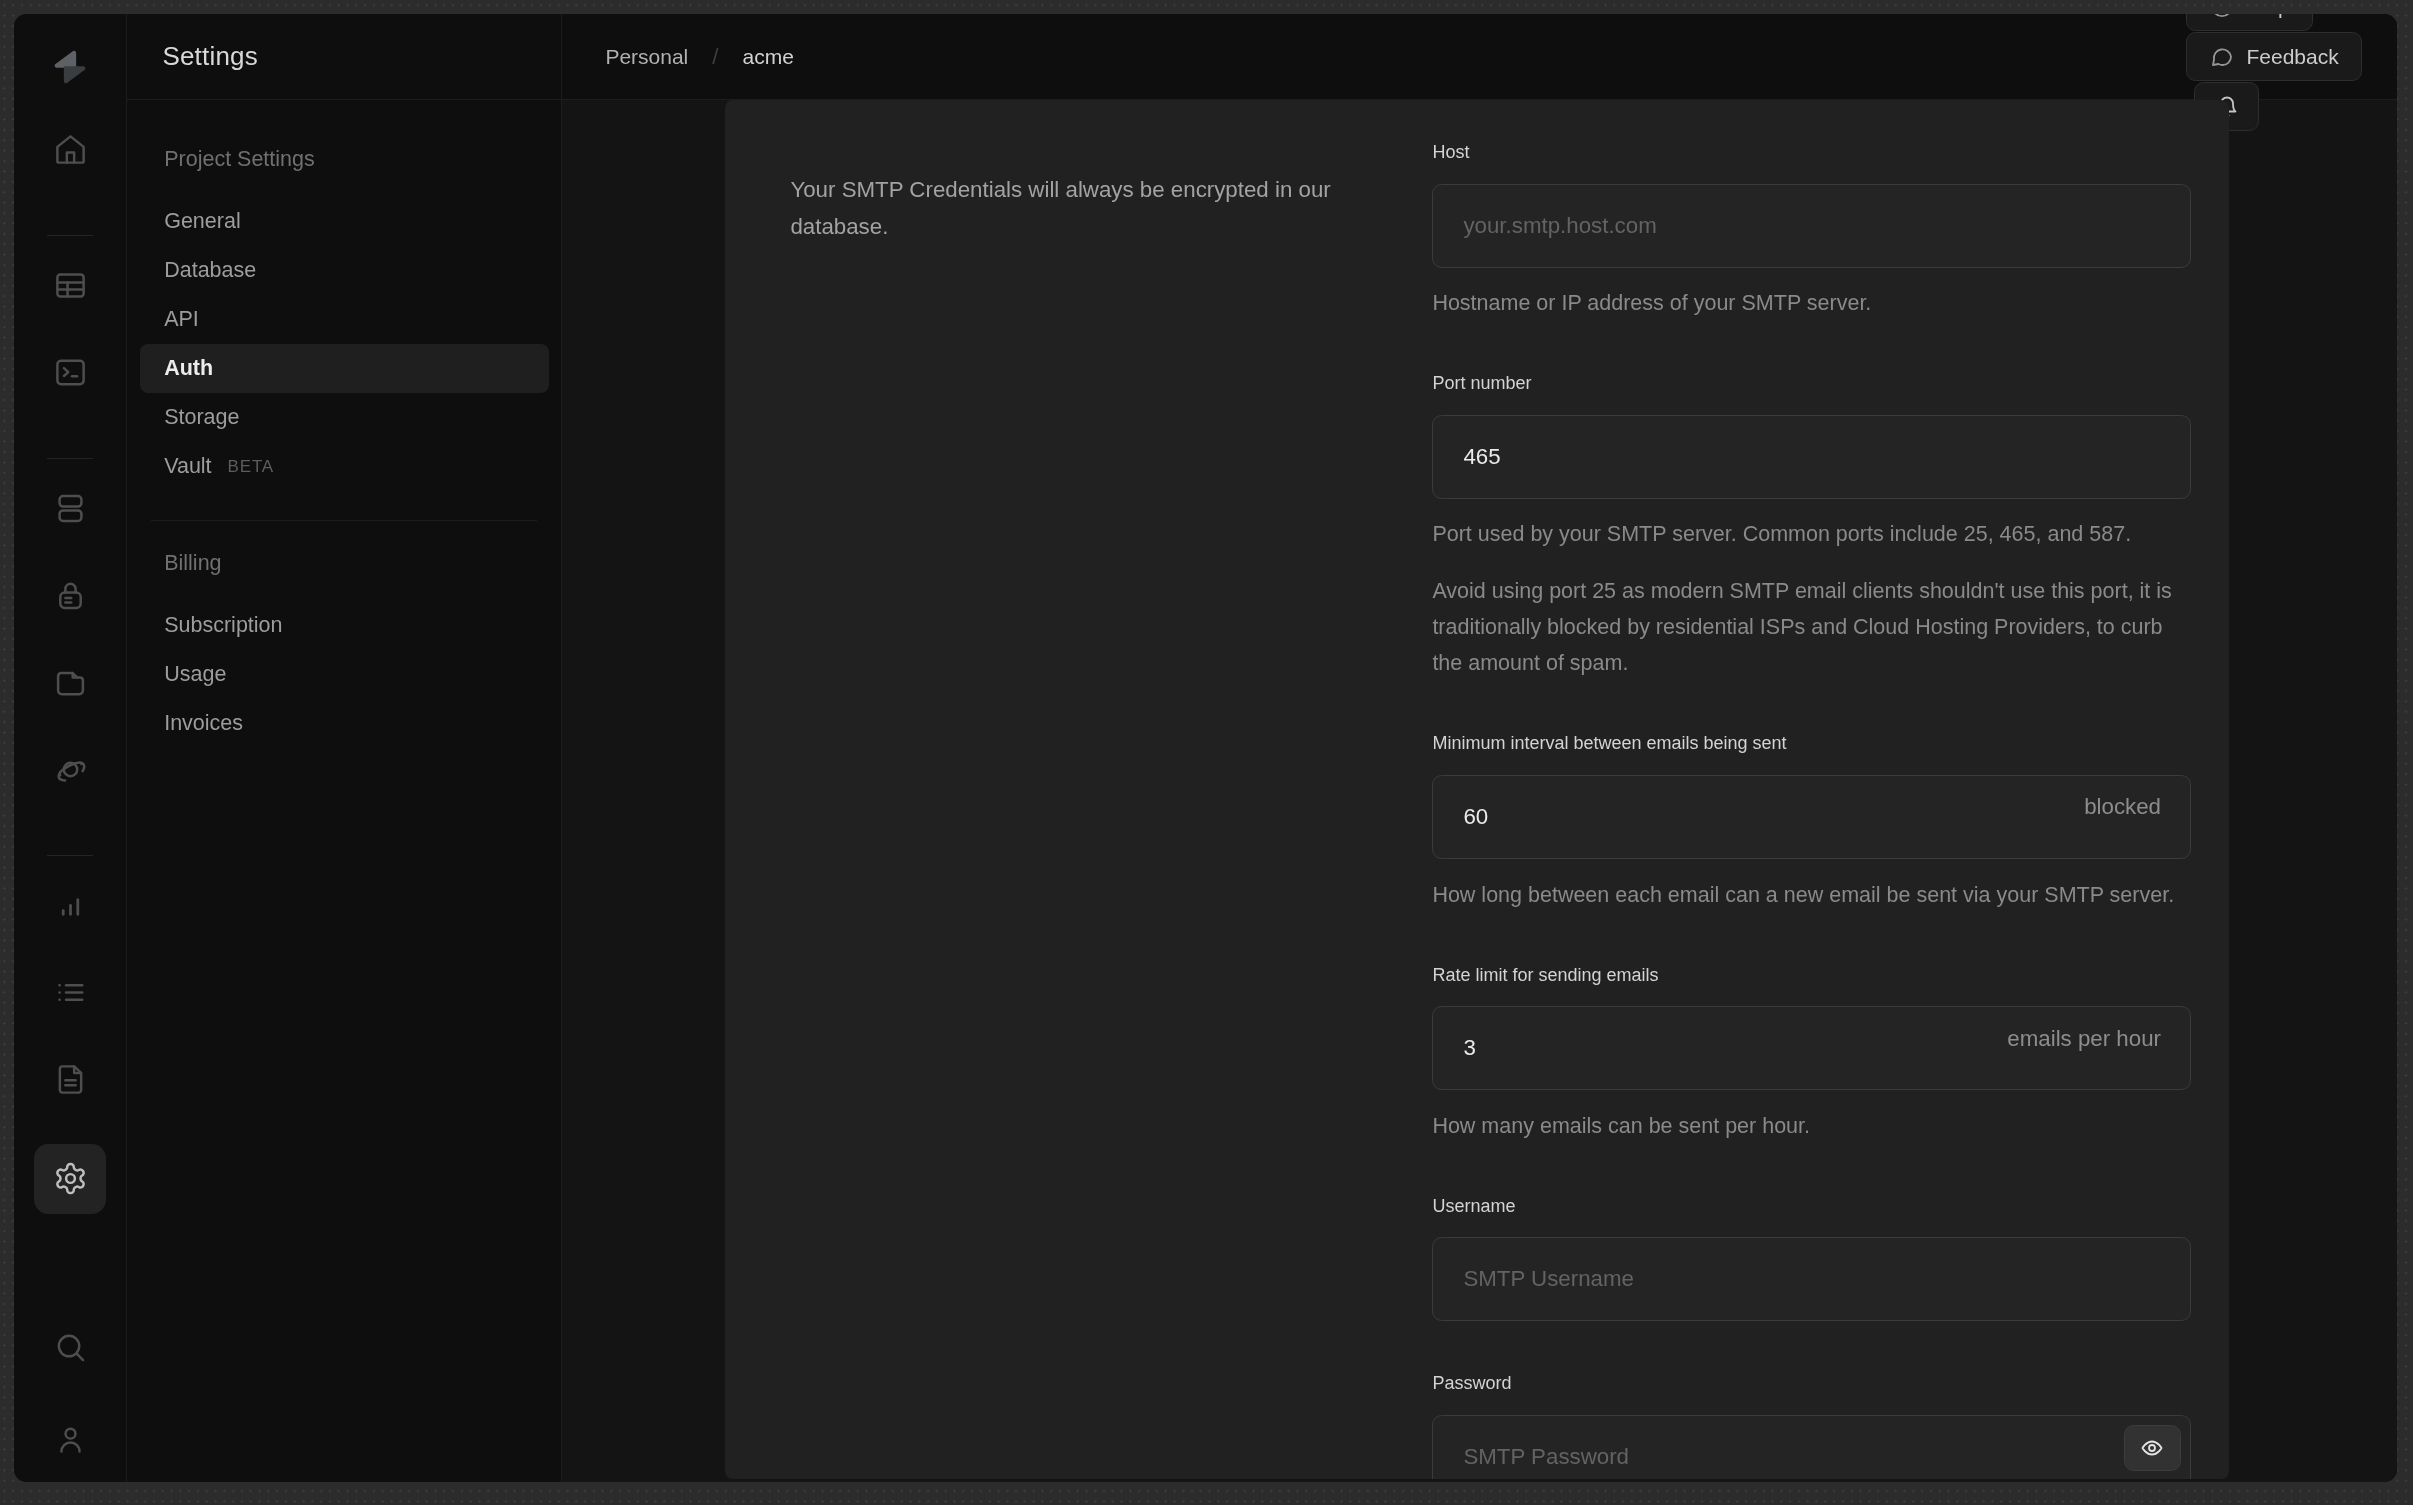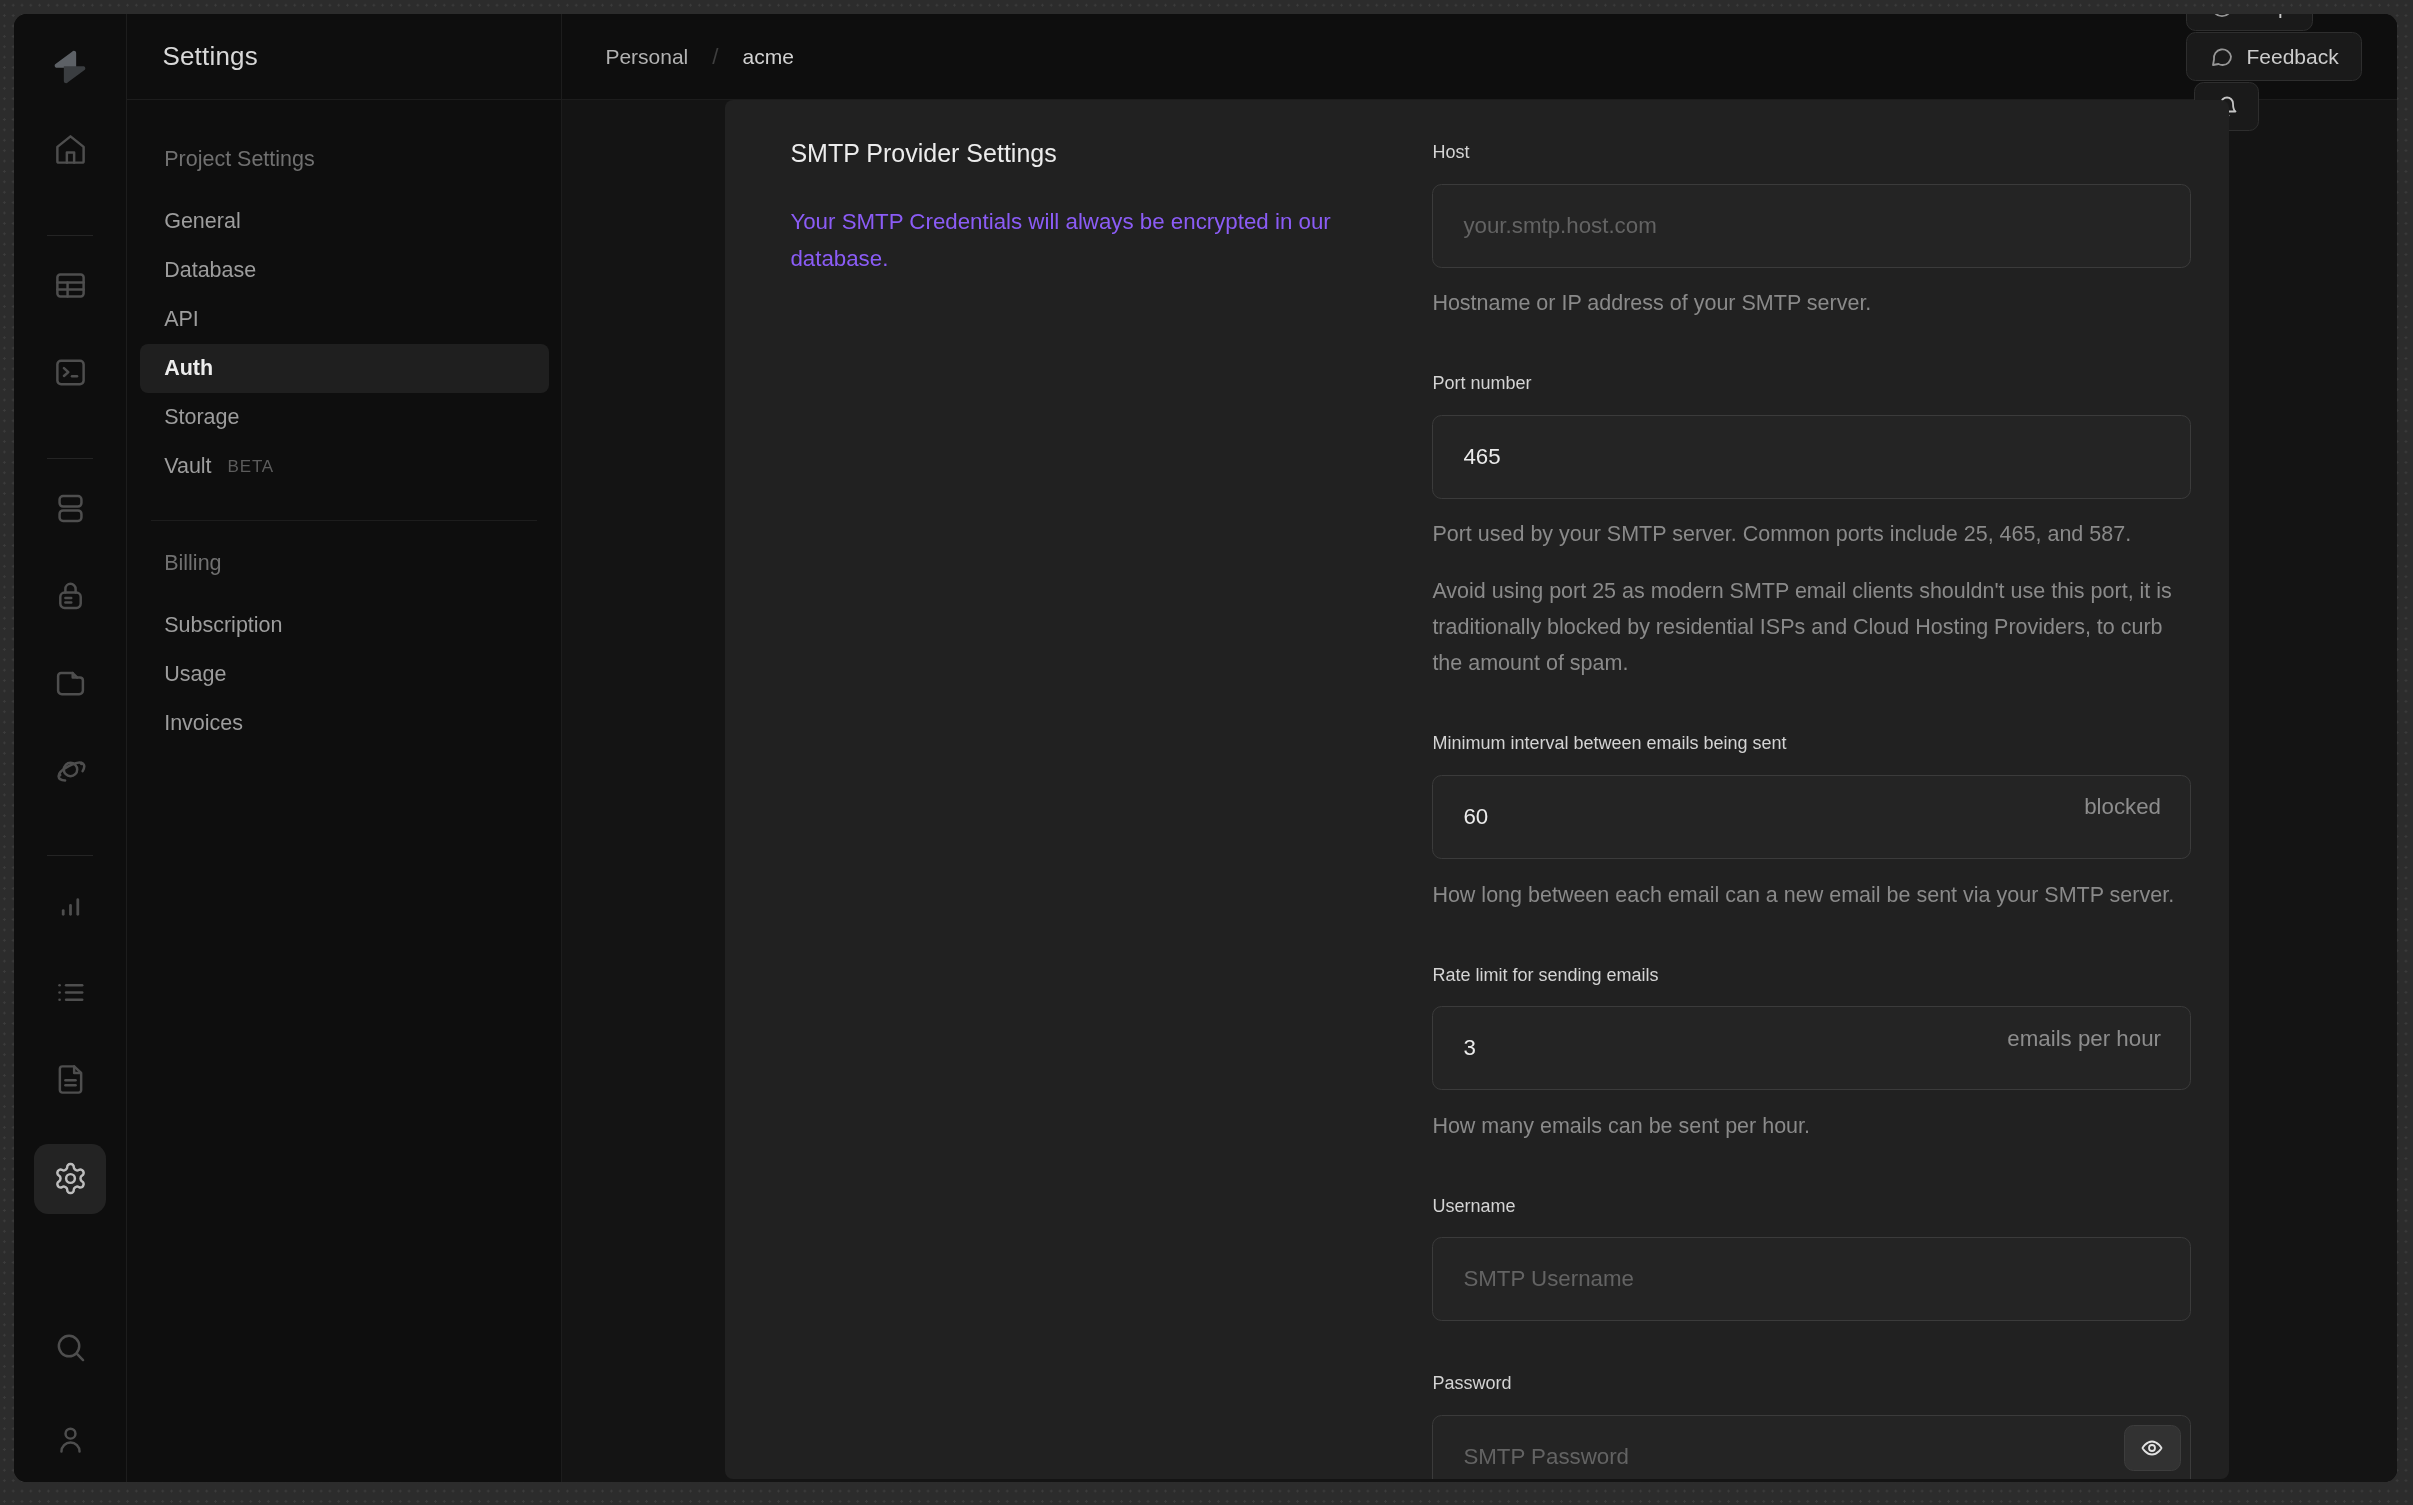--- a/index.html
+++ b/index.html
@@ -73,21 +73,21 @@
 
   .main-scroll { flex:1; position:relative; }
   .panel {
     position:absolute; left:163px; right:168px; top:0; bottom:3.2px;
     background:#212121; border-radius:8px;
     padding:37px 38px 0 65px;
     display:flex; gap:83px; overflow:hidden;
   }
   .panel-left { width:559px; flex:0 0 559px; }
   .panel-heading { font-size:25px; font-weight:400; color:#ececec; line-height:32px; }
-  .panel-desc { margin-top:34px; font-size:22.3px; color:#8b5cf6; line-height:37px; }
+  .panel-desc { margin-top:34px; font-size:22.3px; color:#a3a3a3; line-height:37px; }
 
   .panel-form { flex:1; min-width:0; padding-top:1.6px; }
   .fgroup + .fgroup { margin-top:49px; }
   .flabel { font-size:18px; color:#d4d4d4; line-height:27px; margin-bottom:17.6px; }
   .finput-wrap { position:relative; }
   .finput {
     width:100%; height:84px; background:#242424; border:0.8px solid #3b3b3b; border-radius:9.6px;
     padding:0 30px; font-size:22.3px; color:#ebebeb; font-family:inherit; outline:none;
   }
   .finput::placeholder { color:#636363; }
@@ -297,21 +297,20 @@
               <path d="M10.4 20.5a1.9 1.9 0 0 0 3.2 0"></path>
           </svg>
         </button>
       </div>
     </header>
 
     <div class="main-scroll">
       <section class="panel">
 
         <div class="panel-left">
-          <h2 class="panel-heading">SMTP Provider Settings</h2>
           <p class="panel-desc">Your SMTP Credentials will always be encrypted in our database.</p>
         </div>
 
         <form class="panel-form">
 
           <div class="fgroup">
             <div class="flabel">Host</div>
             <div class="finput-wrap">
               <input class="finput" type="text" placeholder="your.smtp.host.com" style="">
             </div>

